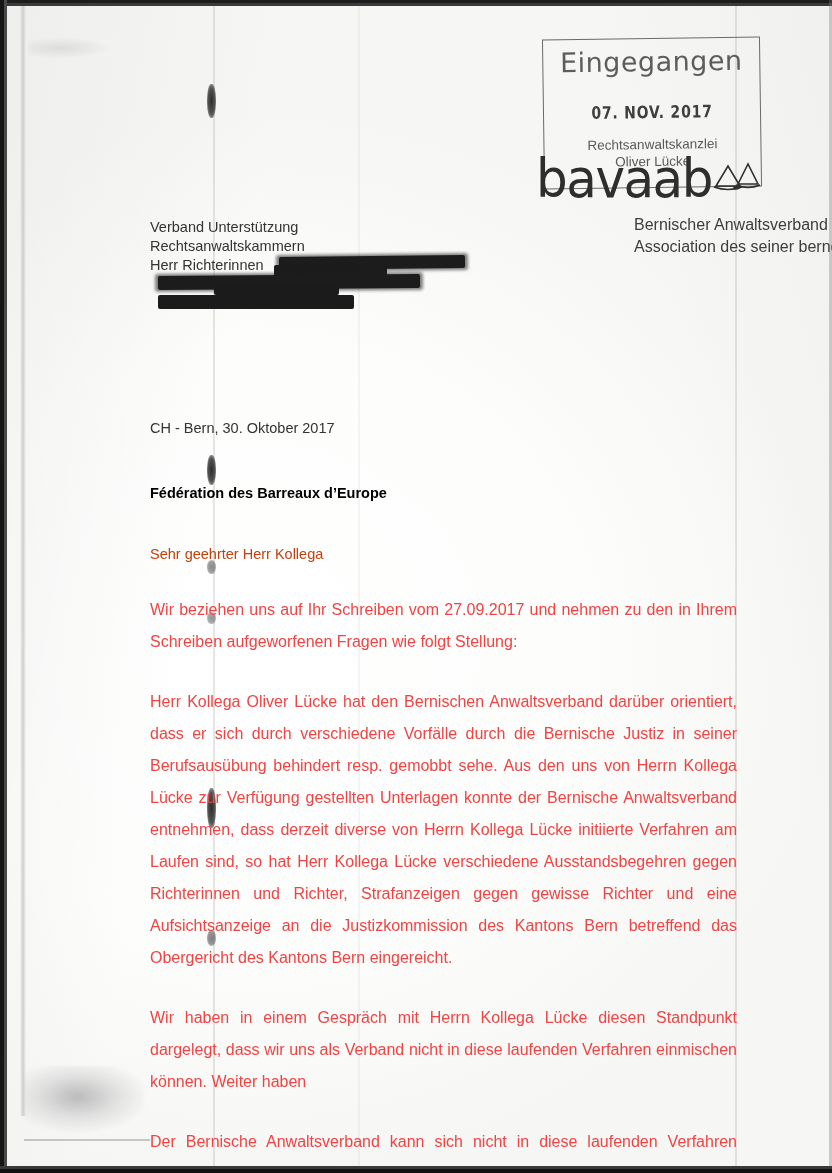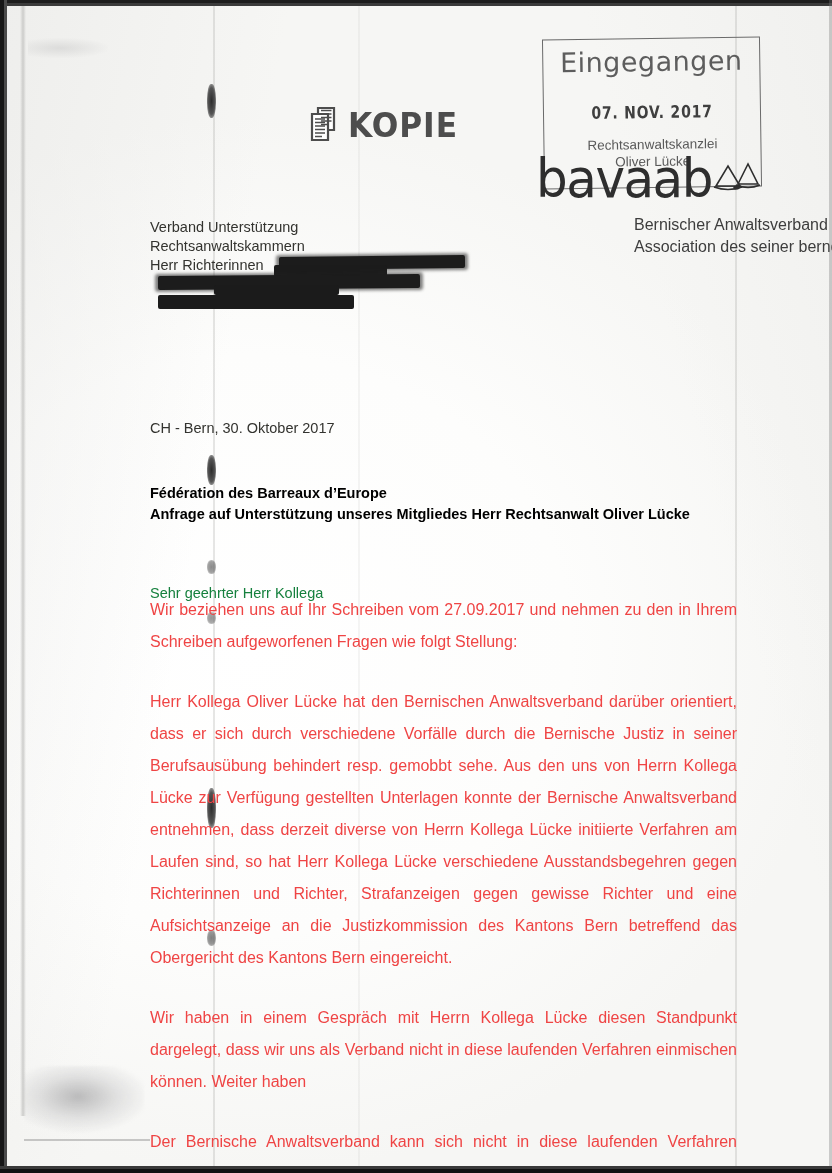--- a/index.html
+++ b/index.html
@@ -193,22 +193,22 @@
   .date-line {
     position: absolute; left: 150px; top: 420px;
     font-size: 14.5px; color: #33332f;
   }
   .subject {
     position: absolute; left: 150px; top: 483px;
     font-size: 14.5px; font-weight: 700; color: #000000;
     line-height: 21px;
   }
   .salutation {
-    position: absolute; left: 150px; top: 585px;
-    font-size: 14.5px; color: #15803d;
+    position: absolute; left: 150px; top: 546px;
+    font-size: 14.5px; color: #c2410c;
   }
   .body { position: absolute; left: 150px; top: 594px; width: 587px; }
   .body p {
     margin: 0 0 28px 0;
     font-size: 16px;
     line-height: 32px;
     text-align: justify;
     color: #ef4444;
   }
   .body p:last-child { margin-bottom: 0; }
@@ -226,35 +226,20 @@
   <div class="fold f1"></div>
   <div class="fold f3"></div>
   <div class="fold f2"></div>
   <div class="blot b1"></div>
   <div class="blot b2"></div>
   <div class="blot b3"></div>
   <div class="blot b4"></div>
   <div class="blot b5"></div>
   <div class="blot b6"></div>
 
-  <div class="kopie">
-    <span class="kopie-icon">
-      <svg viewBox="0 0 30 38" width="30" height="38">
-        <g fill="none" stroke="#4d4d4d" stroke-width="2.2">
-          <path d="M10 2 L26 2 L26 24 L10 24 Z" fill="#ffffff"></path>
-          <path d="M4 8 L20 8 L20 34 L4 34 Z" fill="#ffffff"></path>
-        </g>
-        <g stroke="#4d4d4d" stroke-width="1.5">
-          <path d="M13 4.5 H23.5 M13 8 H23.5 M13 11.5 H23.5 M13 15 H23.5 M13 18.5 H21"></path>
-          <path d="M7 13 H17 M7 16.5 H17 M7 20 H17 M7 23.5 H17 M7 27 H17 M7 30.5 H14"></path>
-        </g>
-      </svg>
-    </span>
-    <span class="kopie-text">KOPIE</span>
-  </div>
 
   <div class="stamp">
     <div class="stamp-title">Eingegangen</div>
     <div class="stamp-date">07. NOV. 2017</div>
     <div class="stamp-office">
       <div>Rechtsanwaltskanzlei</div>
       <div>Oliver Lücke</div>
     </div>
   </div>
 
@@ -285,21 +270,20 @@
   <div class="redact r1"></div>
   <div class="redact r1b"></div>
   <div class="redact r2"></div>
   <div class="redact r2b"></div>
   <div class="redact r3"></div>
 
   <div class="date-line">CH - Bern, 30. Oktober 2017</div>
 
   <div class="subject">
     <div>Fédération des Barreaux d’Europe</div>
-    <div>Anfrage auf Unterstützung unseres Mitgliedes Herr Rechtsanwalt Oliver Lücke</div>
   </div>
 
   <div class="salutation">Sehr geehrter Herr Kollega</div>
 
   <div class="body">
     <p class="loose">Wir beziehen uns auf Ihr Schreiben vom 27.09.2017 und nehmen zu den in Ihrem Schreiben aufgeworfenen Fragen wie folgt Stellung:</p>
     <p>Herr Kollega Oliver Lücke hat den Bernischen Anwaltsverband darüber orientiert, dass er sich durch verschiedene Vorfälle durch die Bernische Justiz in seiner Berufsausübung behindert resp. gemobbt sehe. Aus den uns von Herrn Kollega Lücke zur Verfügung gestellten Unterlagen konnte der Bernische Anwaltsverband entnehmen, dass derzeit diverse von Herrn Kollega Lücke initiierte Verfahren am Laufen sind, so hat Herr Kollega Lücke verschiedene Ausstandsbegehren gegen Richterinnen und Richter, Strafanzeigen gegen gewisse Richter und eine Aufsichtsanzeige an die Justizkommission des Kantons Bern betreffend das Obergericht des Kantons Bern eingereicht.</p>
     <p>Wir haben in einem Gespräch mit Herrn Kollega Lücke diesen Standpunkt dargelegt, dass wir uns als Verband nicht in diese laufenden Verfahren einmischen können. Weiter haben</p>
     <p>Der Bernische Anwaltsverband kann sich nicht in diese laufenden Verfahren einmischen. Die Justizkommission des Kantons Bern wird als Aufsichtsbehörde über die Justiz die Vorbringen von Herrn Kollega Lücke prüfen.</p>
   </div>

